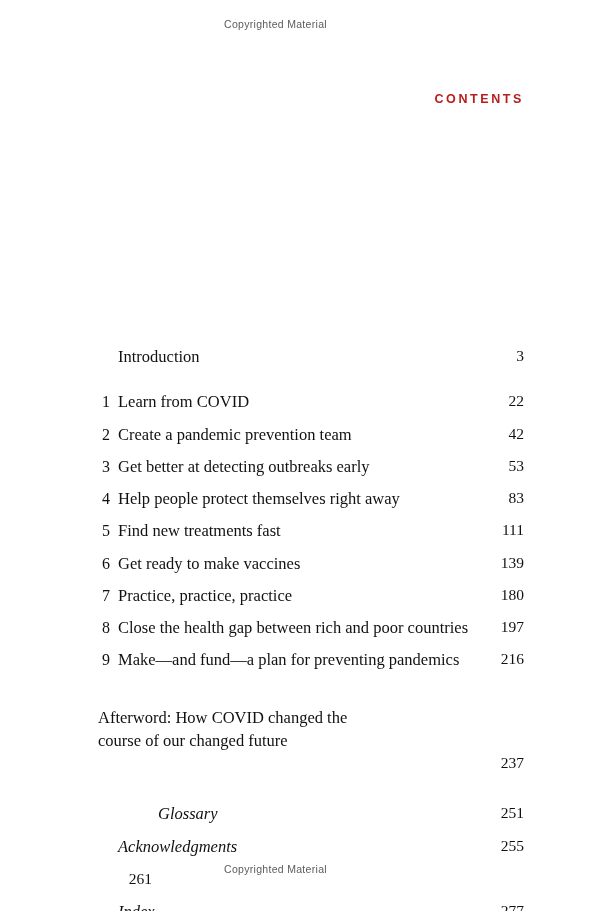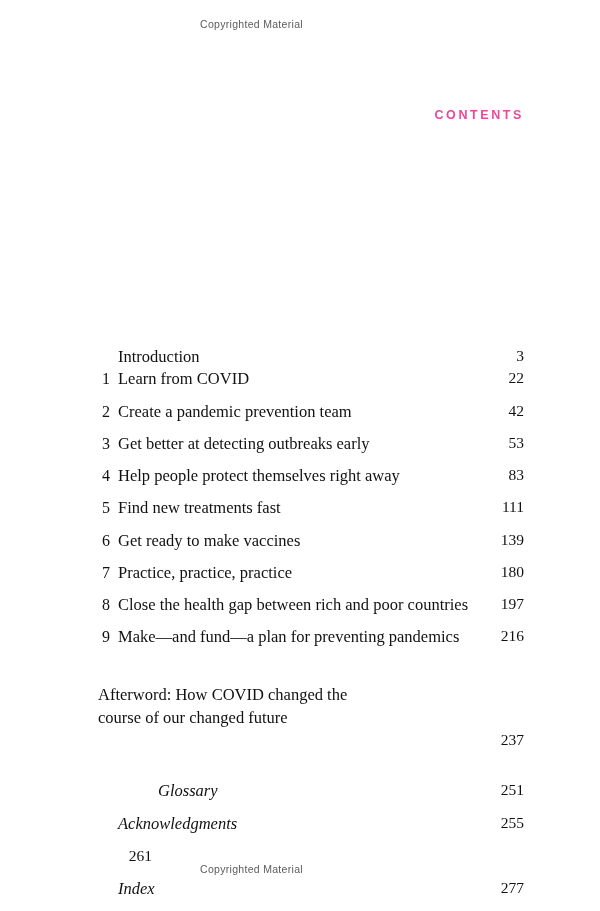--- a/index.html
+++ b/index.html
@@ -23,33 +23,34 @@
   }
   .watermark {
     position: absolute;
     left: 0;
     width: 503px;
     text-align: center;
     font-family: "Liberation Sans", sans-serif;
     font-size: 10.5px;
     letter-spacing: 0.3px;
     color: #5c5c5c;
+    padding-left: 24px;
   }
   .watermark-top { top: 18px; }
   .watermark-bottom { bottom: 36px; }
 
   .contents-heading {
     position: absolute;
     right: 76px;
-    top: 108px;
+    top: 92px;
     font-family: "Liberation Sans", sans-serif;
     font-size: 12.5px;
     font-weight: 700;
     letter-spacing: 2.6px;
-    color: #ec4899;
+    color: #b91c1c;
   }
 
   .toc {
     position: absolute;
     left: 98px;
     right: 76px;
     top: 346px;
   }
 
   .toc-row {
@@ -70,21 +71,21 @@
   .toc-row .title {
     flex: 1 1 auto;
     padding-right: 12px;
   }
   .toc-row .page-no {
     flex: 0 0 34px;
     text-align: right;
     font-size: 15.5px;
   }
 
-  .gap-intro { }
+  .gap-intro { margin-bottom: 23px; }
   .chapter-row { margin-bottom: 10px; }
   .afterword-row { margin-top: 14px; margin-bottom: 10px; flex-direction: column; }
   .afterword-row .title { line-height: 1.42; }
   .afterword-row .page-no { align-self: flex-end; }
   .backmatter-row { margin-bottom: 11px; }
   .backmatter-row .title {
     font-style: italic;
   }
   .first-backmatter { margin-top: 16px; gap: 40px; }
 </style>

